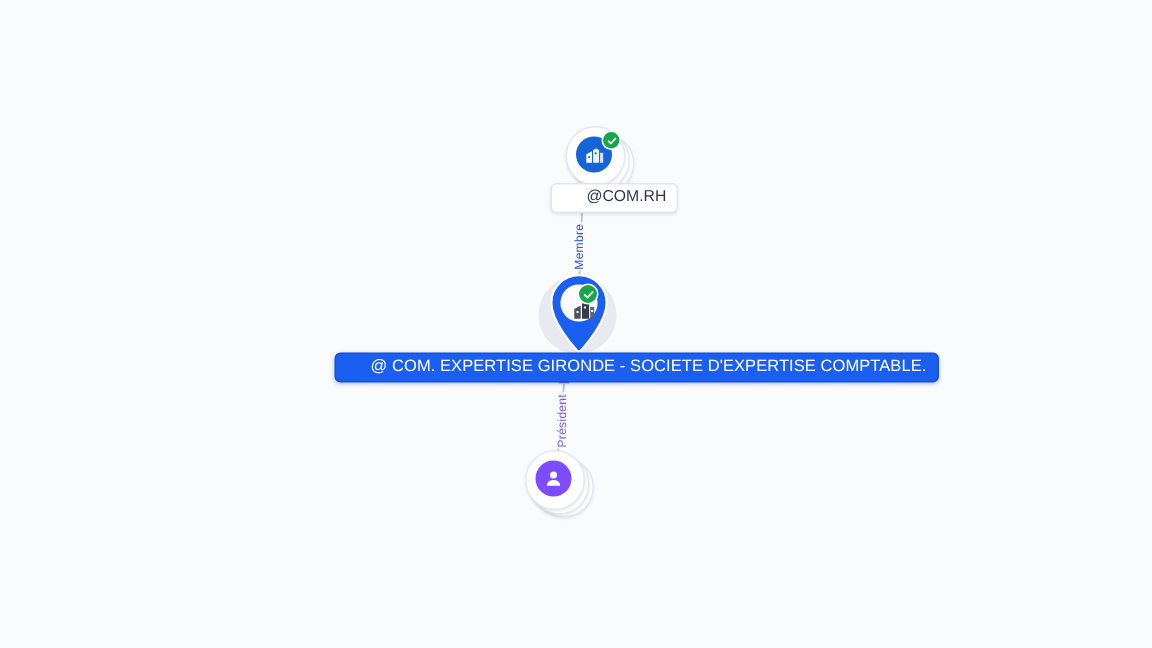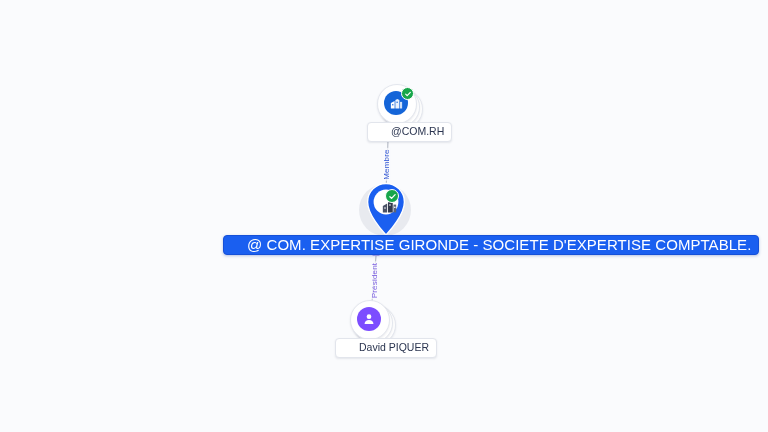--- a/index.html
+++ b/index.html
@@ -145,21 +145,21 @@
     border-radius: 4px;
     padding: 2px 7px 3px 23px;
     white-space: nowrap;
     box-shadow: 0 1px 2px rgba(40,50,80,0.10);
     line-height: 13px;
   }
   .node-label.selected {
     background: #1a5ff0;
     border: 1px solid #1550d8;
     color: #ffffff;
-    font-size: 15px;
+    font-size: 11px;
     letter-spacing: 0.05px;
     box-shadow: 0 1px 3px rgba(20,60,160,0.30);
   }
 
   
   #node-comrh        { left: 377px; top: 84px; }
   #label-comrh       { left: 367px; top: 122px; }
   #node-gironde      { left: 356px; top: 182px; }
   #label-gironde     { left: 223px; top: 235px; }
   #node-piquer       { left: 350px; top: 300px; }
@@ -242,15 +242,14 @@
       <div class="card c1"></div>
 
       <div class="badge-circle purple">
         <svg width="14" height="14" viewBox="0 0 24 24">
           <circle cx="12" cy="8" r="4" fill="#ffffff"></circle>
           <path d="M4.4 20.4c0-4.2 3.4-6.6 7.6-6.6s7.6 2.4 7.6 6.6z" fill="#ffffff"></path>
         </svg>
       </div>
     </div>
   </div>
-  <div class="node-label" id="label-piquer">David PIQUER</div>
 
 </div>
 
 </body></html>

